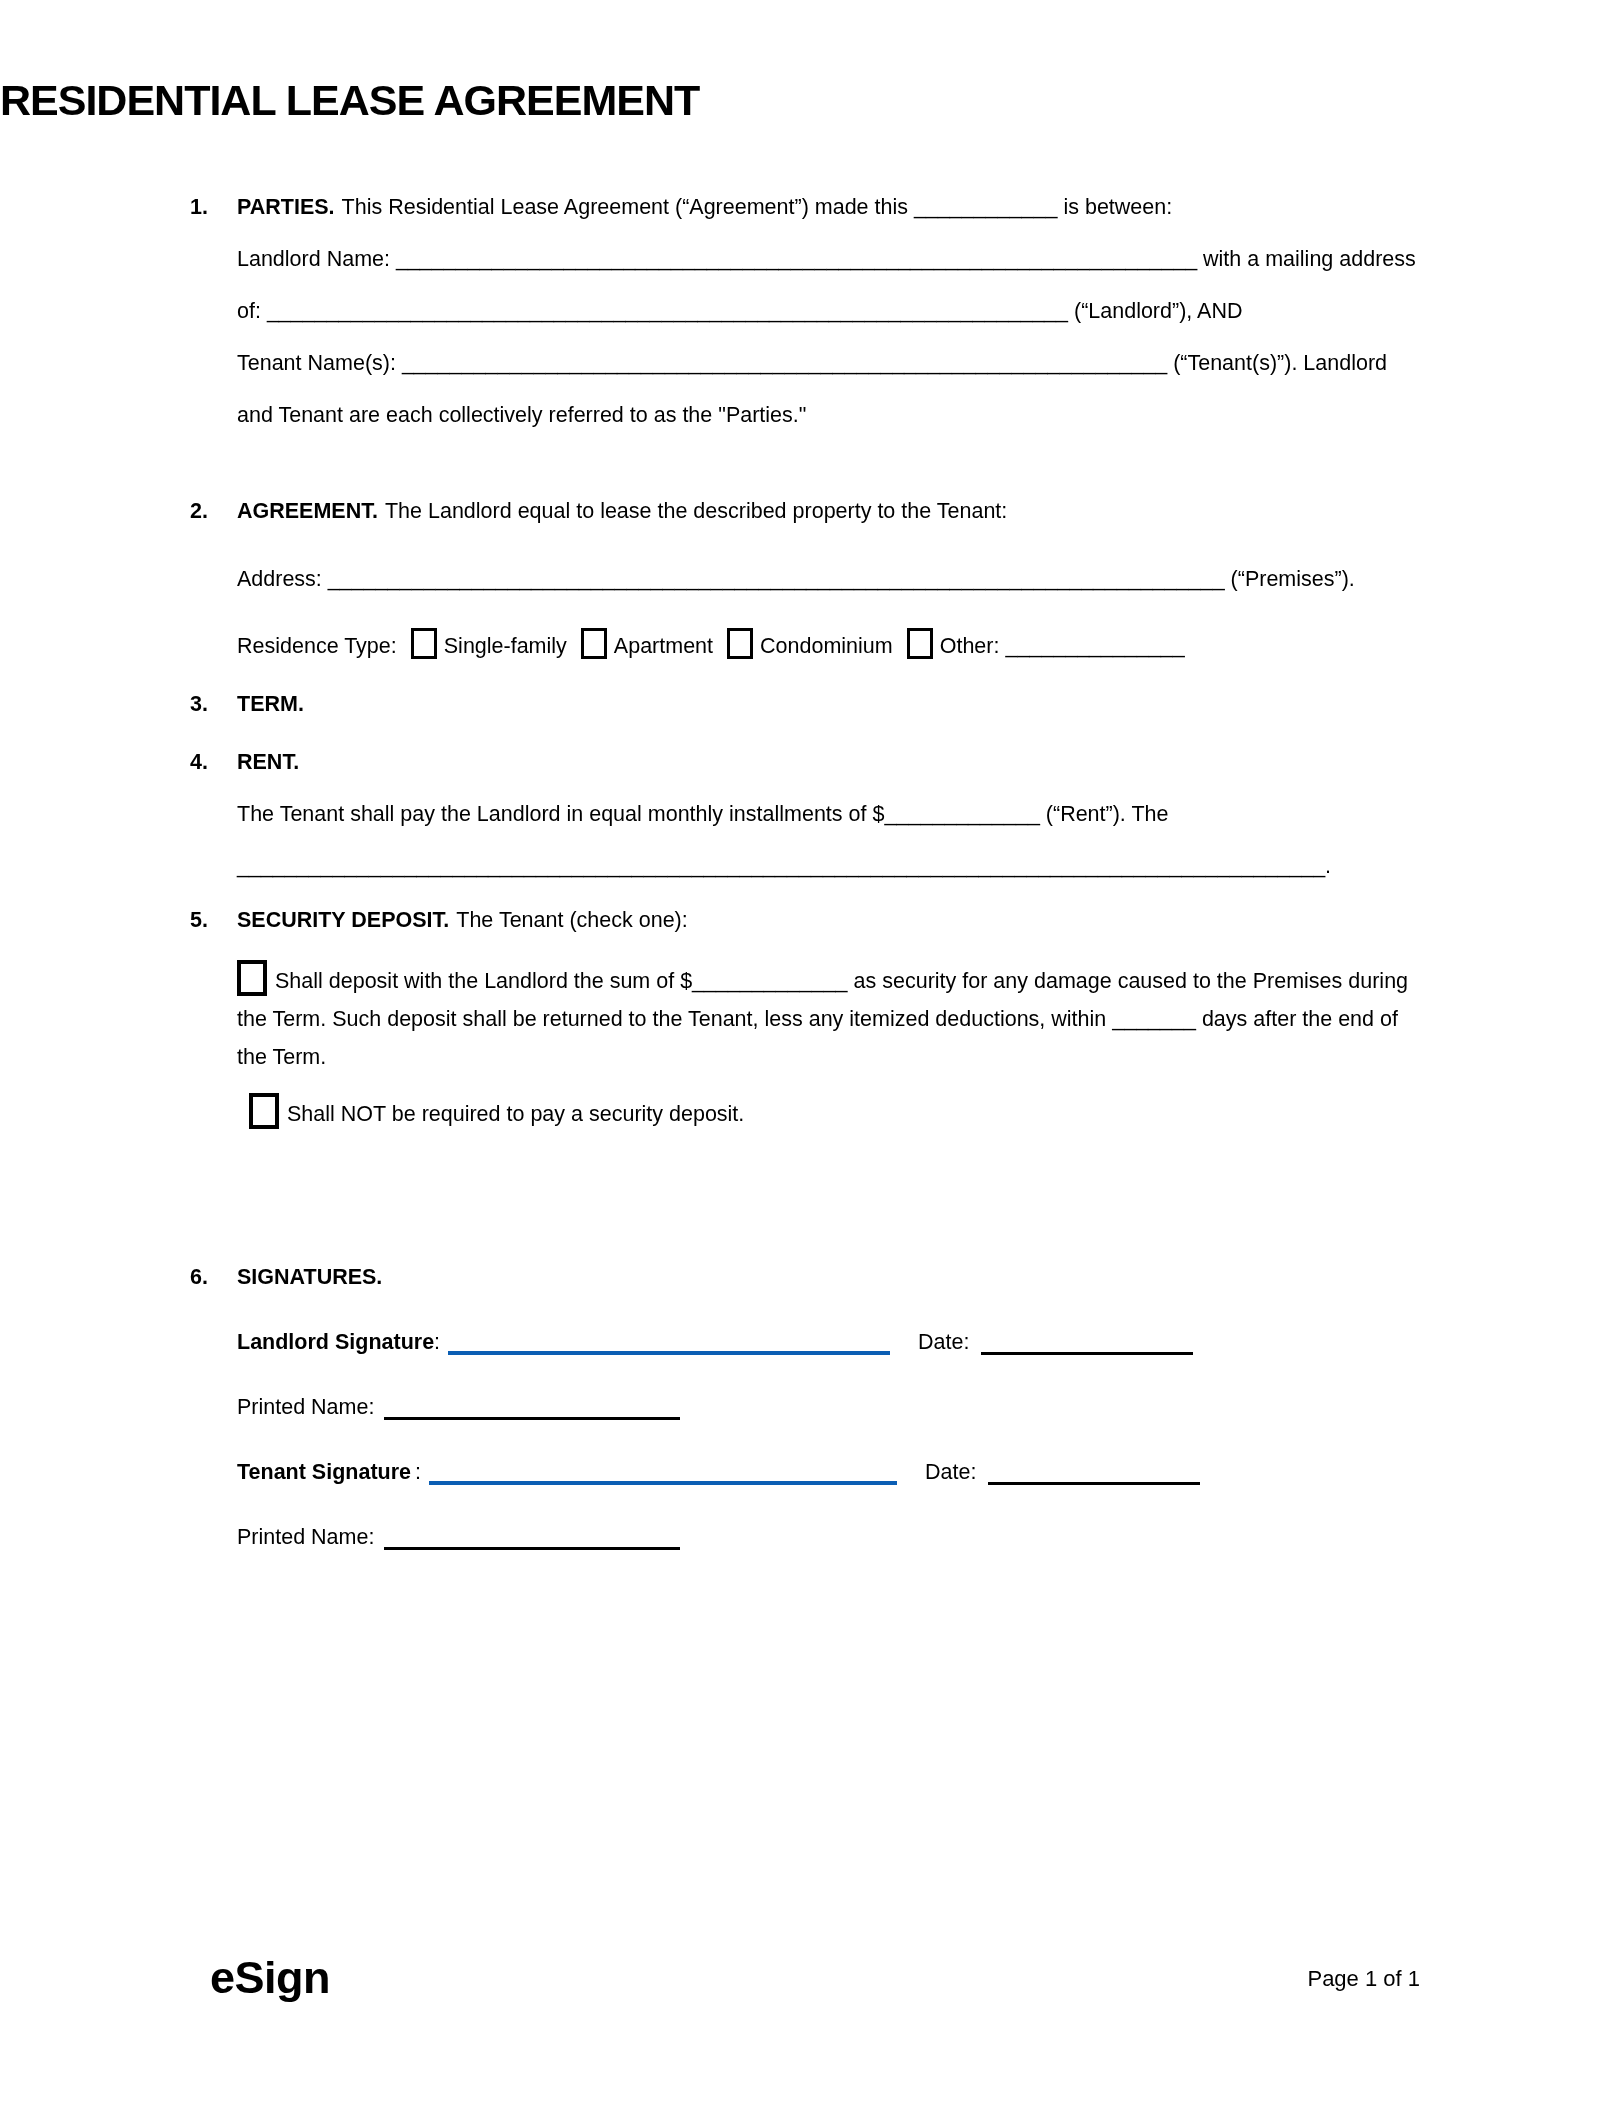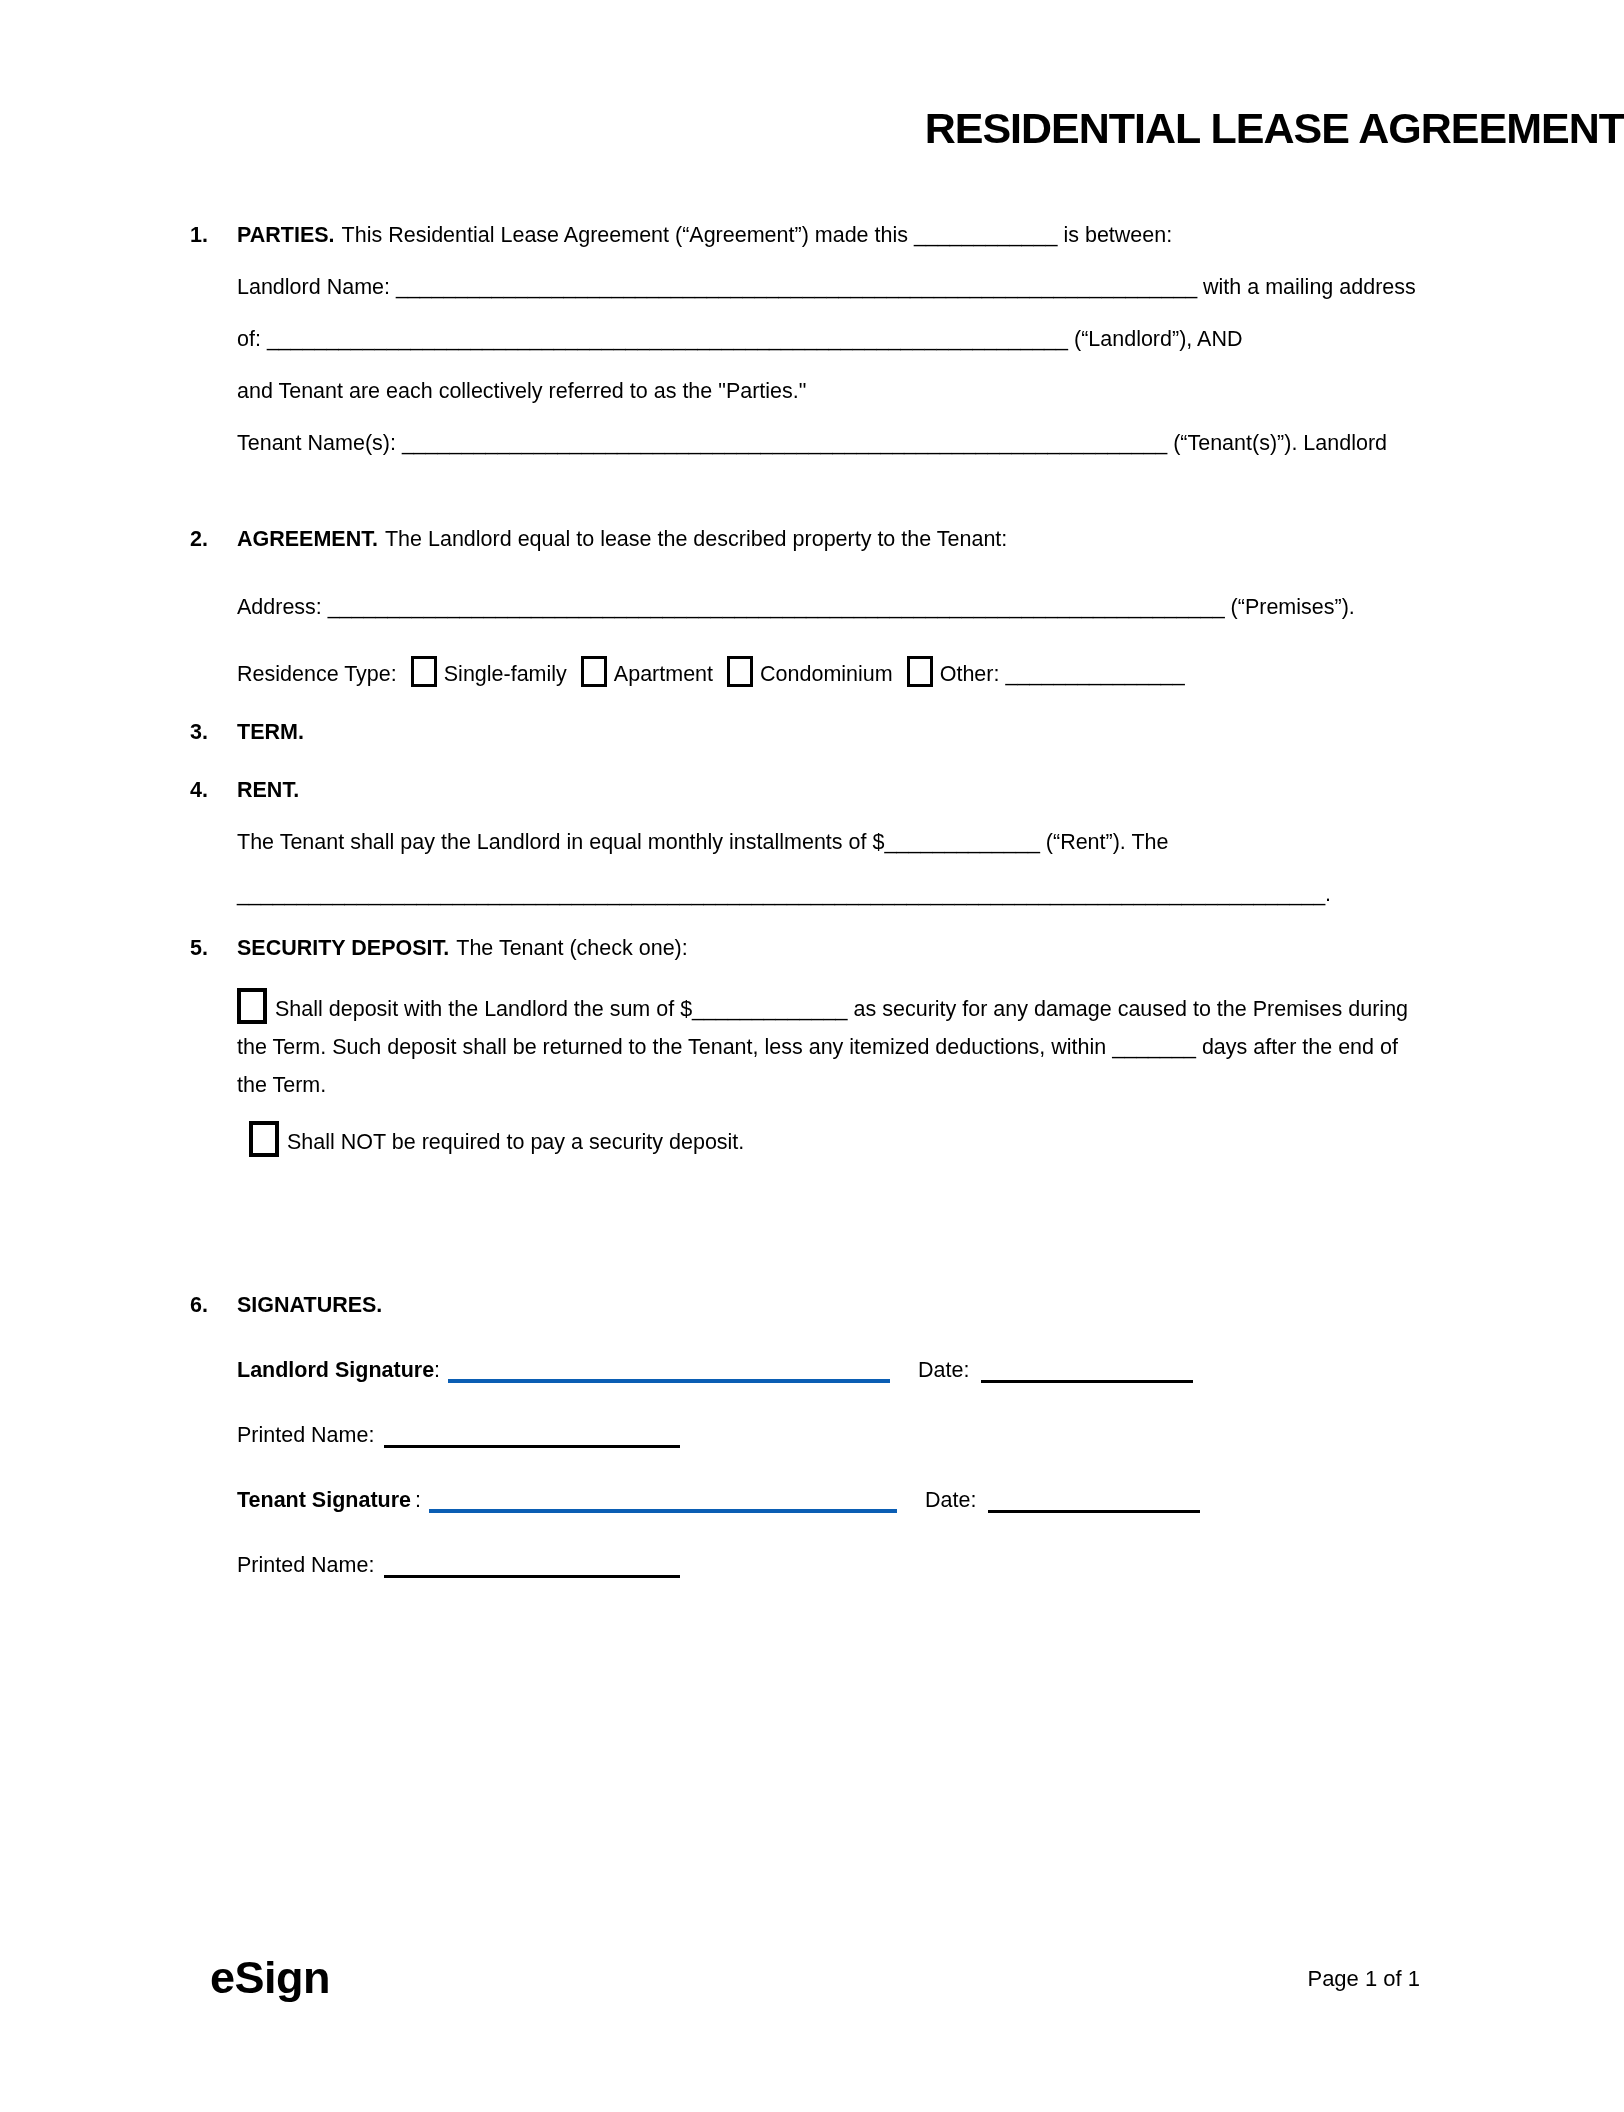--- a/index.html
+++ b/index.html
@@ -6,22 +6,22 @@
   .page {
     position:relative;
     width:1624px; height:2112px;
     background:#ffffff;
     color:#000000;
     font-family:"Liberation Sans", sans-serif;
     font-size:21.5px;
     overflow:hidden;
   }
   h1.doc-title {
-    margin:0; padding-top:104px;
-    text-align:right;
+    margin:0; padding-top:76px;
+    text-align:left;
     font-size:43px;
     font-weight:bold;
     letter-spacing:-1px;
   }
   .sec {
     display:grid;
     grid-template-columns:47px 1fr;
     margin-left:190px;
     margin-right:186px;
   }
@@ -89,22 +89,22 @@
   <h1 class="doc-title">RESIDENTIAL LEASE AGREEMENT</h1>
 
   <div class="sec sec-parties">
     <div class="num">1.</div>
     <div>
       <div class="line">
         <span class="b">PARTIES.</span><span>This Residential Lease Agreement (“Agreement”) made this ____________ is between:</span>
       </div>
       <div class="line">Landlord Name: ___________________________________________________________________ with a mailing address</div>
       <div class="line">of: ___________________________________________________________________ (“Landlord”), AND</div>
+      <div class="line">Tenant Name(s): ________________________________________________________________ (“Tenant(s)”). Landlord</div>
       <div class="line">and Tenant are each collectively referred to as the "Parties."</div>
-      <div class="line">Tenant Name(s): ________________________________________________________________ (“Tenant(s)”). Landlord</div>
     </div>
   </div>
 
   <div class="sec sec-property">
     <div class="num">2.</div>
     <div>
       <div class="line">
         <span class="b">AGREEMENT.</span><span>The Landlord equal to lease the described property to the Tenant:</span>
       </div>
       <div class="line addr">Address: ___________________________________________________________________________ (“Premises”).</div>

